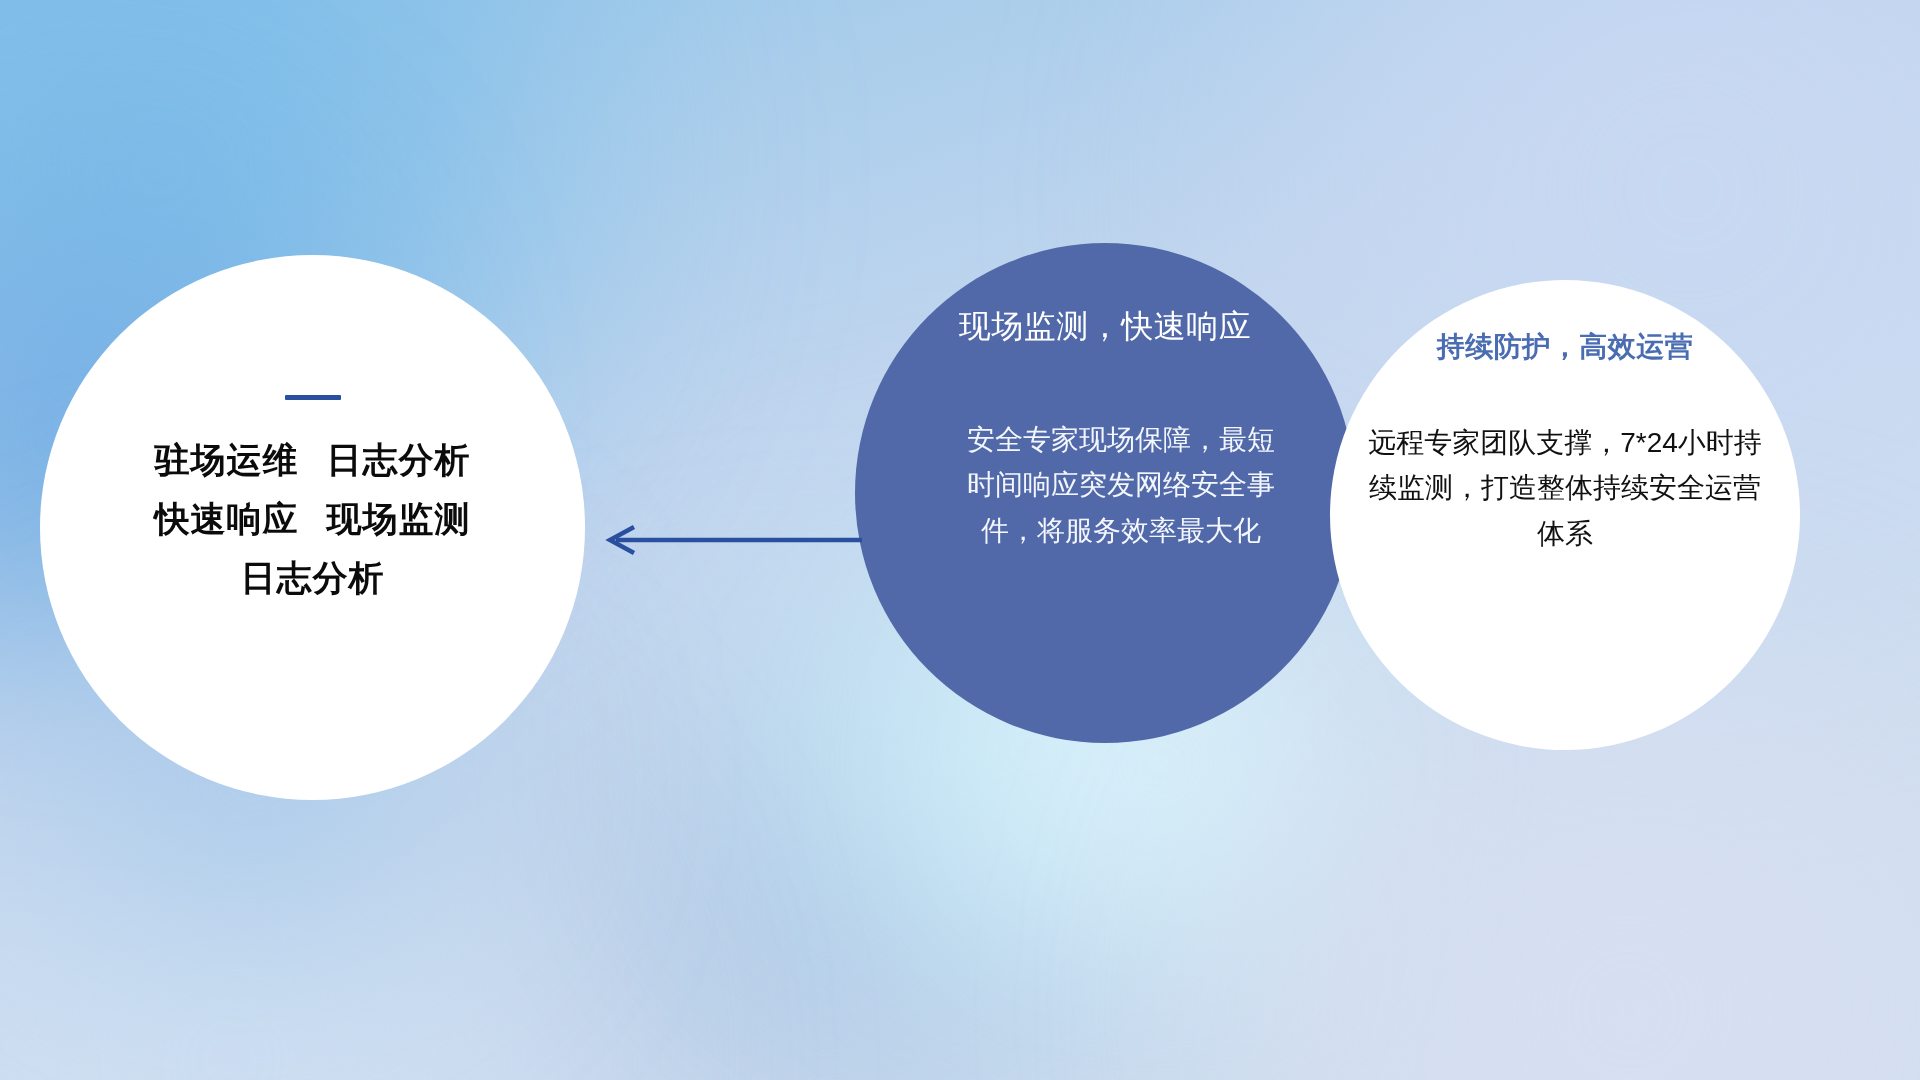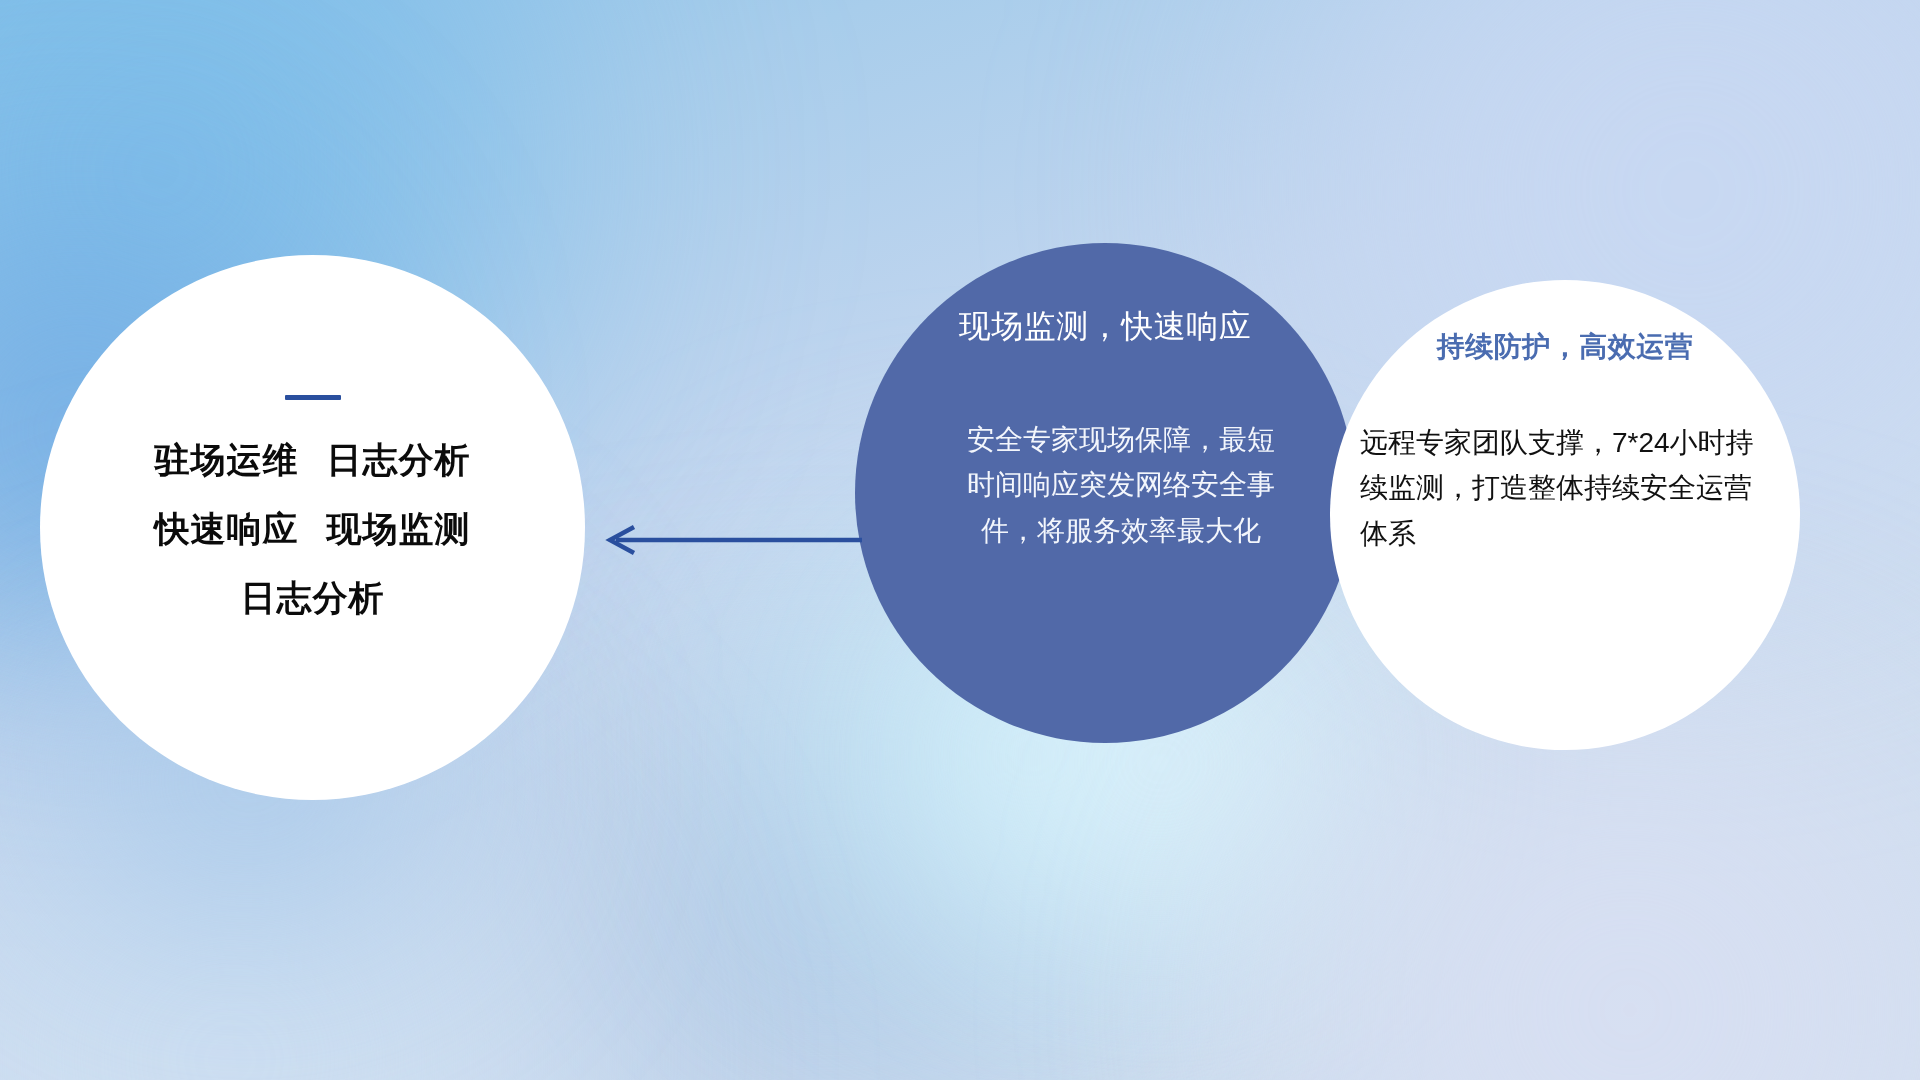--- a/index.html
+++ b/index.html
@@ -94,21 +94,21 @@
     width: 56px;
     height: 5px;
     background: #2a4f9e;
     border-radius: 1px;
     margin-bottom: 42px;
   }
   .left-lines {
     display: flex;
     flex-direction: column;
     align-items: center;
-    gap: 32px;
+    gap: 22px;
   }
   .left-line {
     font-size: 35px;
     font-weight: bold;
     color: #0b0b0b;
     letter-spacing: 1px;
     white-space: nowrap;
     line-height: 1.05;
   }
   .left-line .gap {
@@ -165,21 +165,21 @@
     color: #4a6cb0;
     letter-spacing: 0.5px;
     white-space: nowrap;
     margin-bottom: 54px;
   }
   .right-body {
     width: 410px;
     font-size: 28px;
     line-height: 1.62;
     color: #111111;
-    text-align: left;
+    text-align: center;
   }
 
   
   #flow-arrow {
     position: absolute;
     left: 600px;
     top: 522px;
     width: 268px;
     height: 36px;
     z-index: 4;

